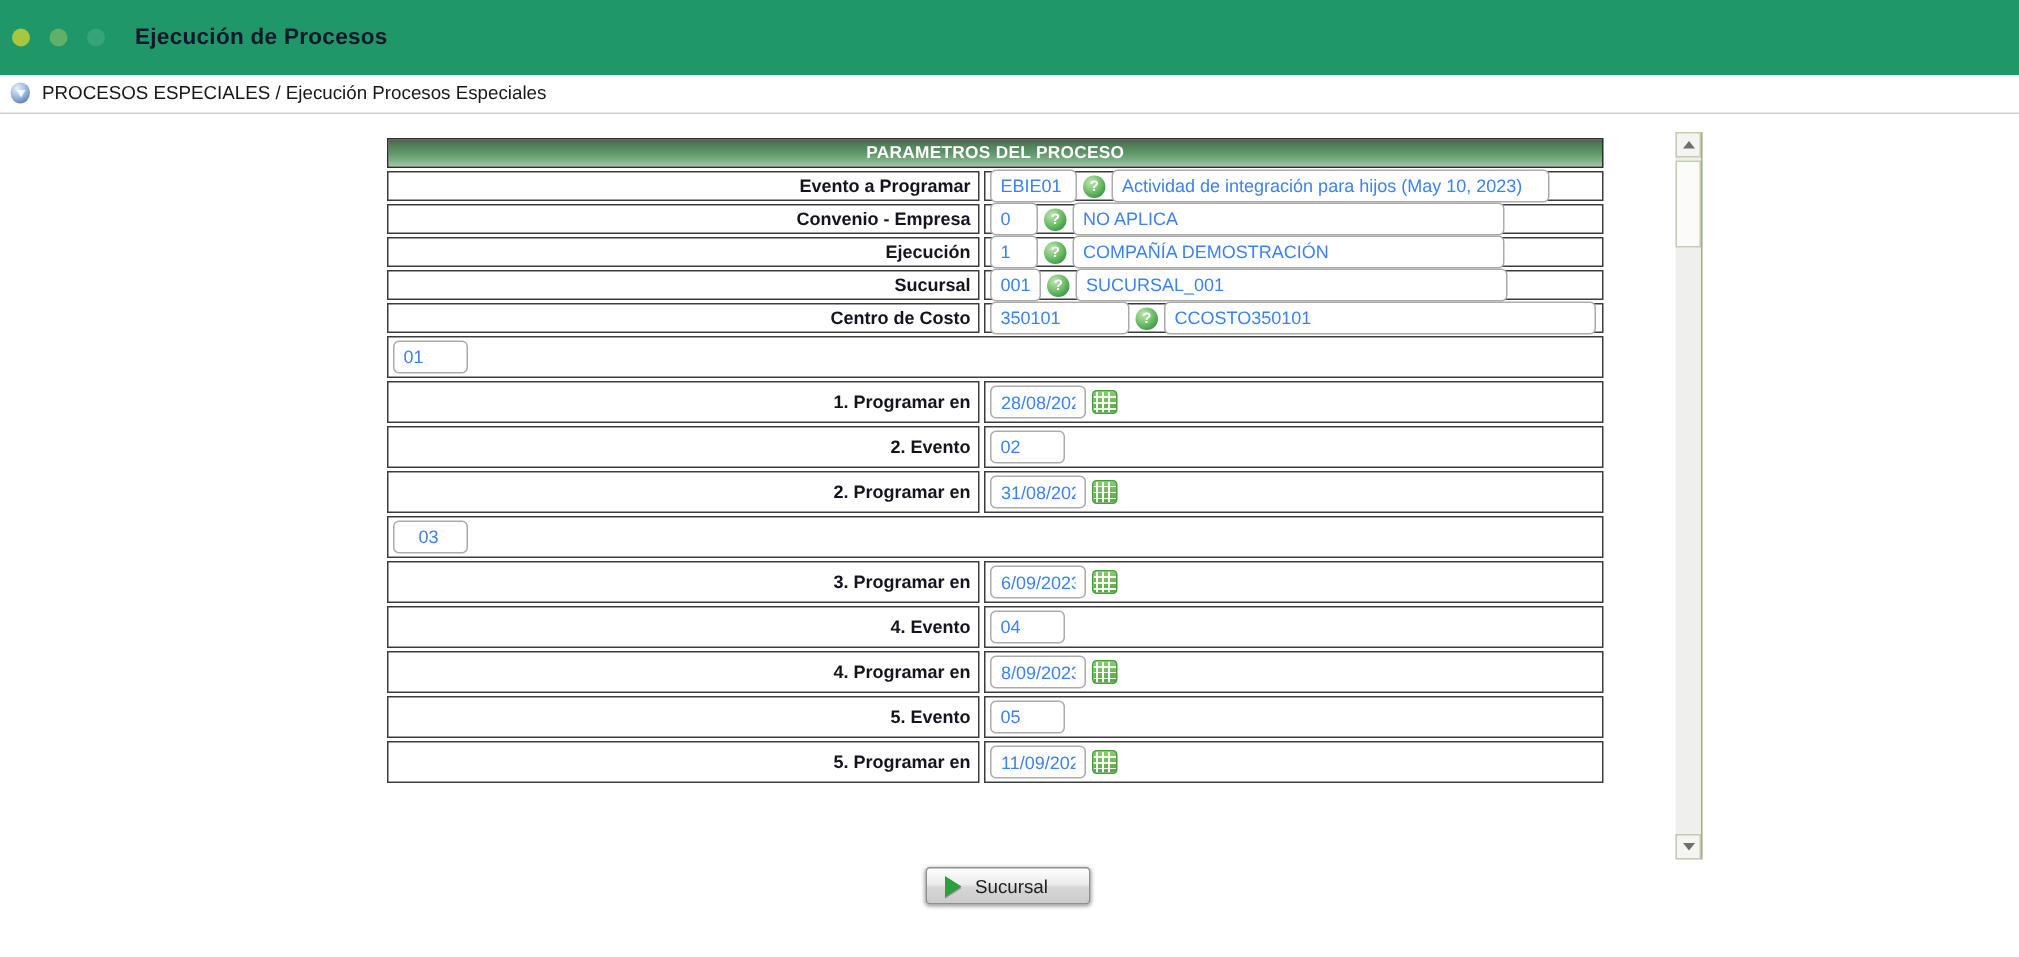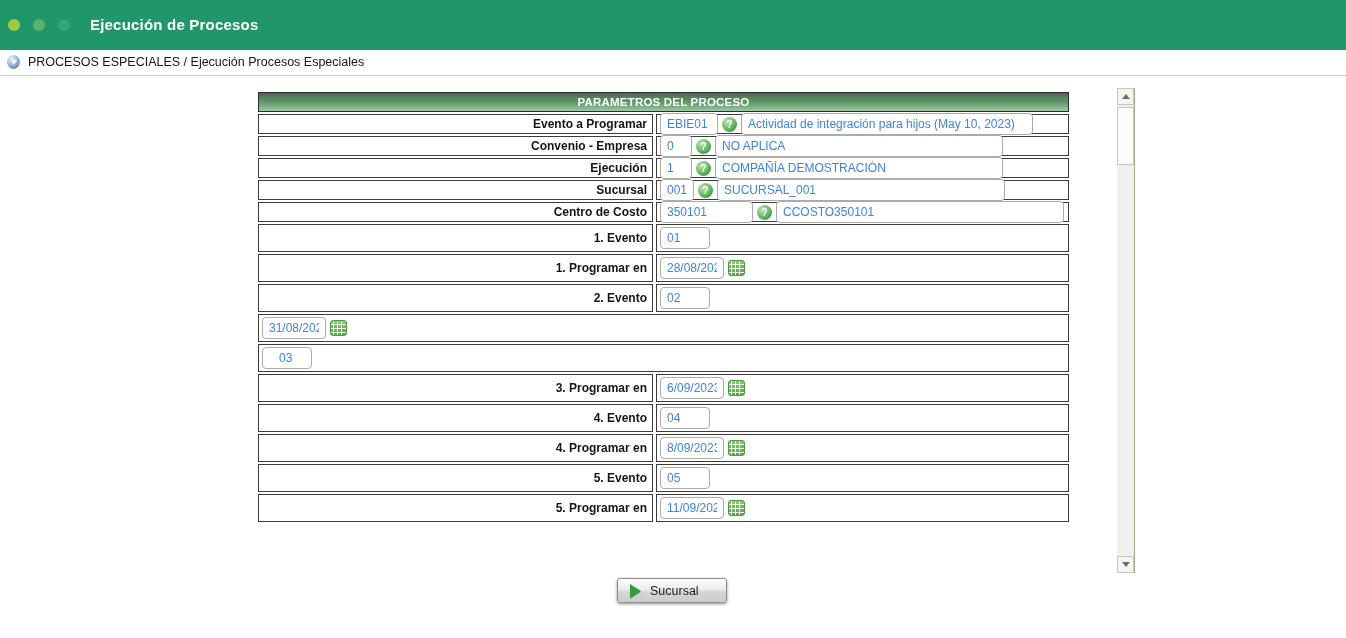--- a/index.html
+++ b/index.html
@@ -6,21 +6,21 @@
   html,body { width:1346px; height:638px; background:#ffffff; overflow:hidden;
               font-family:"Liberation Sans", sans-serif; }
 
   
   .appbar { position:absolute; left:0; top:0; width:1346px; height:50px; background:#1f9769; }
   .dots { position:absolute; left:8px; top:19px; display:flex; gap:13px; }
   .dot { width:12px; height:12px; border-radius:50%; }
   .dot1 { background:#a4c83e; }
   .dot2 { background:#5fb169; }
   .dot3 { background:#37a478; }
-  .appbar-title { position:absolute; left:90px; top:0; line-height:50px; color:#ffffff;
+  .appbar-title { position:absolute; left:90px; top:0; line-height:50px; color:#0f172a;
                   font-size:15px; font-weight:bold; letter-spacing:.2px; }
 
   
   .crumbbar { position:absolute; left:0; top:50px; width:1346px; height:26px; background:#ffffff;
               border-bottom:1px solid #cfcfcf; }
   .orb-icon { position:absolute; left:7px; top:5px; width:13px; height:14px; border-radius:50% 50% 50% 50%/46% 46% 54% 54%;
               background:radial-gradient(circle at 35% 28%, #e8f1fa 0%, #9db9dd 45%, #5d82b8 80%, #46699c 100%); }
   .orb-icon::after { content:""; position:absolute; left:4px; top:5px; width:0; height:0;
               border-left:3px solid transparent; border-right:3px solid transparent; border-top:5px solid #ffffff; opacity:.85; }
   .crumb-text { position:absolute; left:28px; top:0; line-height:25px; font-size:12.5px; color:#171717; }
@@ -132,39 +132,39 @@
         </div>
         <div class="frow tall">
           <div class="cell cell-label">Centro de Costo</div>
           <div class="cell cell-input">
             <input class="fld" type="text" value="350101" style="width: 93px;">
             <span class="help-icon"></span>
             <input class="fld" type="text" value="CCOSTO350101" style="width: 288px;">
           </div>
         </div>
         <div class="frow short">
-          <div class="cell cell-label">1. Evento</div>
           <div class="cell cell-input">
             <input class="fld" type="text" value="01" style="width: 50px;">
           </div>
         </div>
         <div class="frow short">
           <div class="cell cell-label">1. Programar en</div>
           <div class="cell cell-input">
             <input class="fld" type="text" value="28/08/2023" style="width: 64px;">
             <span class="cal-icon"></span>
           </div>
         </div>
         <div class="frow short">
           <div class="cell cell-label">2. Evento</div>
           <div class="cell cell-input">
             <input class="fld" type="text" value="02" style="width: 50px;">
           </div>
         </div>
         <div class="frow short">
+          <div class="cell cell-label">2. Programar en</div>
           <div class="cell cell-input">
             <input class="fld" type="text" value="31/08/2023" style="width: 64px;">
             <span class="cal-icon"></span>
           </div>
         </div>
         <div class="frow short">
           <div class="cell cell-input">
             <input class="fld" type="text" value="03" style="width: 50px; padding-left: 16px;">
           </div>
         </div>

